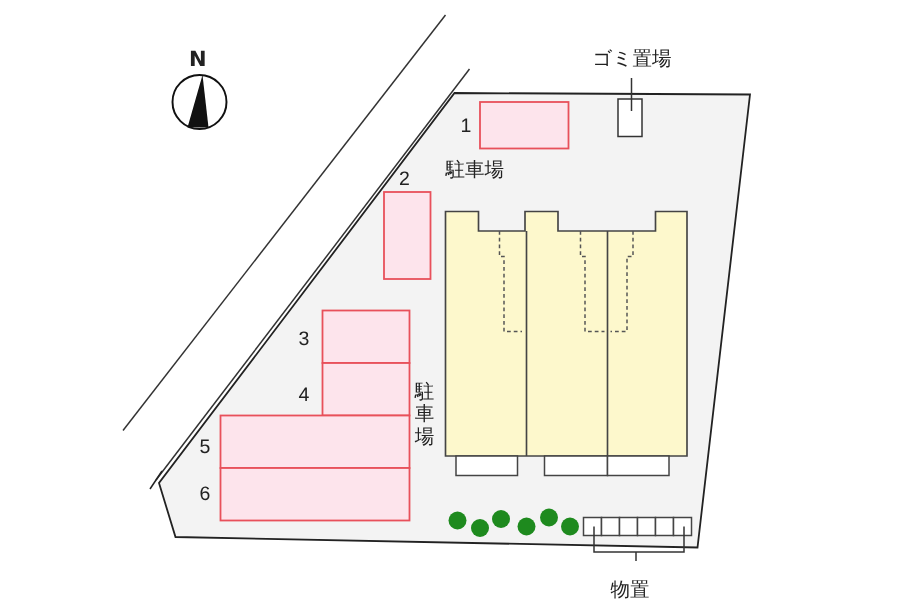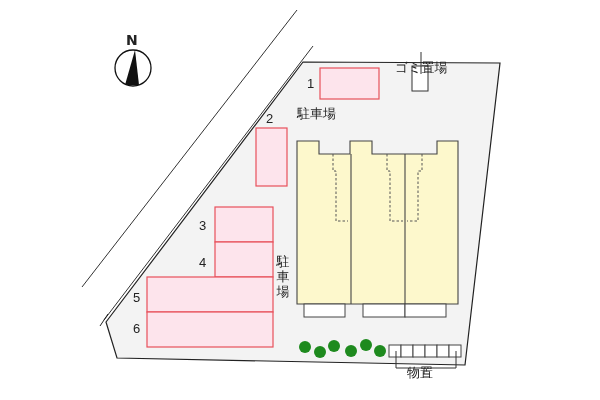--- a/index.html
+++ b/index.html
@@ -68,23 +68,23 @@
     <rect x="413" y="345" width="12" height="12"></rect>
     <rect x="425" y="345" width="12" height="12"></rect>
     <rect x="437" y="345" width="12" height="12"></rect>
     <rect x="449" y="345" width="12" height="12"></rect>
   </g>
   <path d="M396,351 L396,368 L456,368 L456,351" fill="none" stroke="#333" stroke-width="1"></path>
   <line x1="424" y1="368" x2="424" y2="374" stroke="#333" stroke-width="1"></line>
 </svg>
 
 <div class="lbl" style="left:126px;top:33px;font-weight:bold;font-size:14px;">N</div>
-<div class="lbl" style="left:395px;top:33px;margin-top:28px;">ゴミ置場</div>
+<div class="lbl" style="left:395px;top:33px;">ゴミ置場</div>
 <div class="lbl" style="left:297px;top:107px;">駐車場</div>
 <div class="vert" style="left:276px;top:254px;">駐車場</div>
-<div class="lbl" style="left:407px;top:366px;">物置</div>
+<div class="lbl" style="left:407px;top:387px;">物置</div>
 
 <div class="num" style="left:307px;top:77px;">1</div>
 <div class="num" style="left:266px;top:112px;">2</div>
 <div class="num" style="left:199px;top:219px;">3</div>
 <div class="num" style="left:199px;top:256px;">4</div>
 <div class="num" style="left:133px;top:291px;">5</div>
 <div class="num" style="left:133px;top:322px;">6</div>
 
 </body></html>

